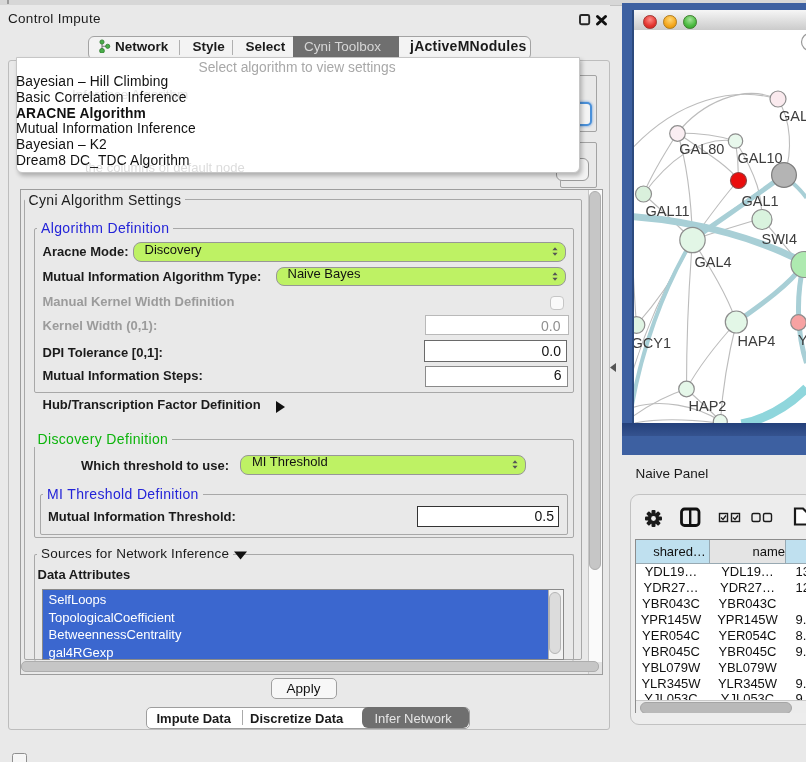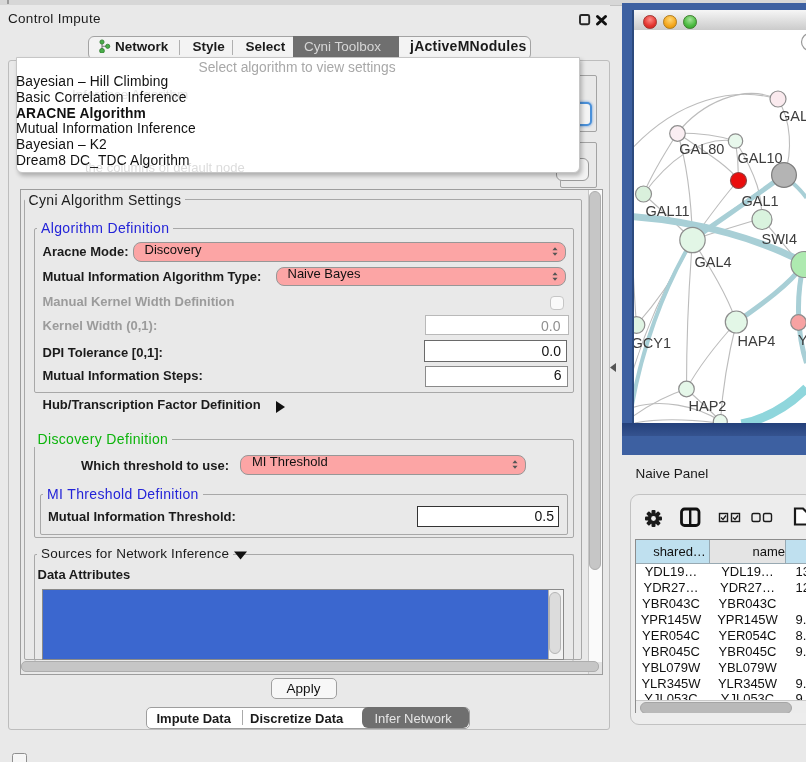--- a/index.html
+++ b/index.html
@@ -2,21 +2,21 @@
 <html><head>
 <meta charset="utf-8">
 <style>
 html,body{margin:0;padding:0;}
 body{width:806px;height:762px;position:relative;overflow:hidden;background:#e9e9e9;
   font-family:"Liberation Sans", sans-serif;-webkit-font-smoothing:antialiased;}
 .ab{position:absolute;}
 .bold{font-weight:bold;}
 .lbl{position:absolute;font-size:13px;color:#1b1b1b;white-space:nowrap;}
 .glbl{position:absolute;font-size:13px;color:#9b9b9b;white-space:nowrap;font-weight:bold;}
-.combo{position:absolute;background:#fca5a5;border:1px solid #979797;border-radius:8px;
+.combo{position:absolute;background:#bef264;border:1px solid #979797;border-radius:8px;
   font-size:13px;color:#111;}
 .combo .tx{position:absolute;left:11px;top:-1.5px;}
 .spin{position:absolute;right:7px;top:50%;margin-top:-5.5px;width:6px;height:11px;}
 .field{position:absolute;background:#fff;border:1px solid #333;font-size:14px;color:#111;
   text-align:right;}
 .gbox{position:absolute;border:1px solid #a8a8a8;border-radius:2px;}
 .gtitle{position:absolute;background:#e9e9e9;padding:0 4px;font-size:14px;letter-spacing:0.35px;white-space:nowrap;}
 </style>
 </head>
 <body>
@@ -272,20 +272,21 @@
 <div class="gbox" style="left:34px;top:553.5px;width:538px;height:106px;border-bottom:none;"></div>
 <div class="gtitle" style="left:37px;top:545.5px;color:#1b1b1b;font-size:13.5px;letter-spacing:0.2px;">Sources for Network Inference</div>
 <svg class="ab" style="left:232.5px;top:549.5px;" width="15" height="10" viewBox="0 0 15 10">
     <path d="M1,1.5 L14,1.5 L7.5,9.5 Z" fill="#111"></path>
   </svg>
 
 <div class="lbl bold" style="left:37.5px;top:567px;">Data Attributes</div>
 
 <div class="ab" style="left:41.5px;top:588.5px;width:520px;height:69px;border:1px solid #8a8a8a;background:#fff;">
   <div style="position:absolute;left:0;top:0;width:505px;height:69px;background:#3b67cf;"></div>
+  <div style="position:absolute;left:6px;top:1.5px;color:#fff;font-size:13px;line-height:17.5px;">SelfLoops<br>TopologicalCoefficient<br>BetweennessCentrality<br>gal4RGexp</div>
   <div style="position:absolute;right:0;top:0;width:14px;height:69px;background:#f2f2f2;border-left:1px solid #b0b0b0;"></div>
   <div style="position:absolute;right:1.5px;top:2px;width:10px;height:60px;background:#dcdcdc;border:1px solid #b5b5b5;border-radius:6px;"></div>
 </div>
 
 <div class="ab" style="left:270.5px;top:678px;width:64px;height:19px;background:#f7f7f7;border:1px solid #9f9f9f;border-radius:5px;text-align:center;line-height:19px;font-size:13.5px;color:#111;">Apply</div>
 
 <div class="ab" style="left:145.5px;top:707px;width:322px;height:20px;background:#fff;border:1px solid #9e9e9e;border-radius:5px;"></div>
 <div class="ab" style="left:362px;top:707px;width:107px;height:21px;background:#6f6f6f;border-radius:6px;"></div>
 <div class="ab" style="left:242px;top:710px;width:1px;height:15px;background:#aaa;"></div>
 <div class="lbl bold" style="left:156.5px;top:710.5px;">Impute Data</div>

